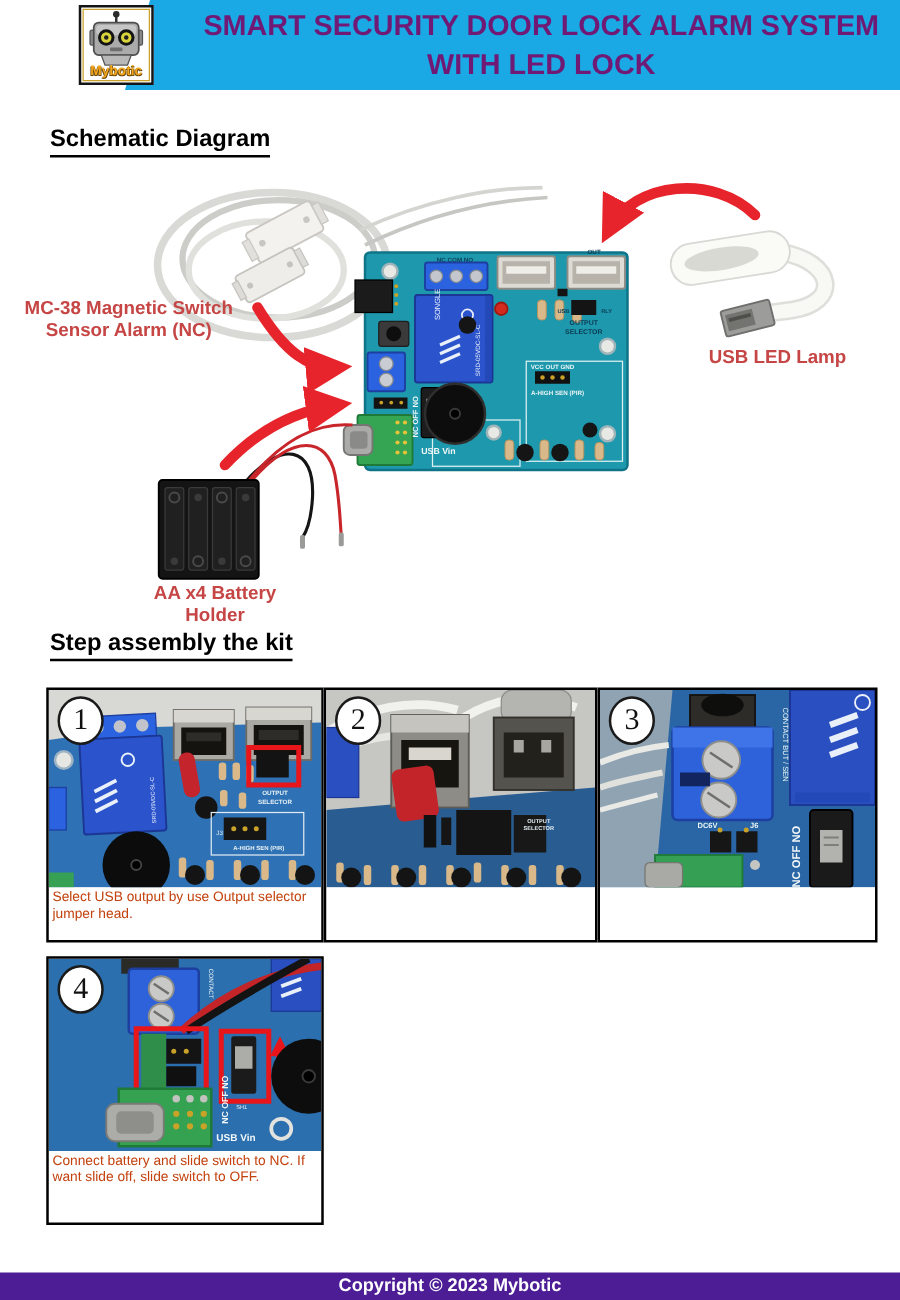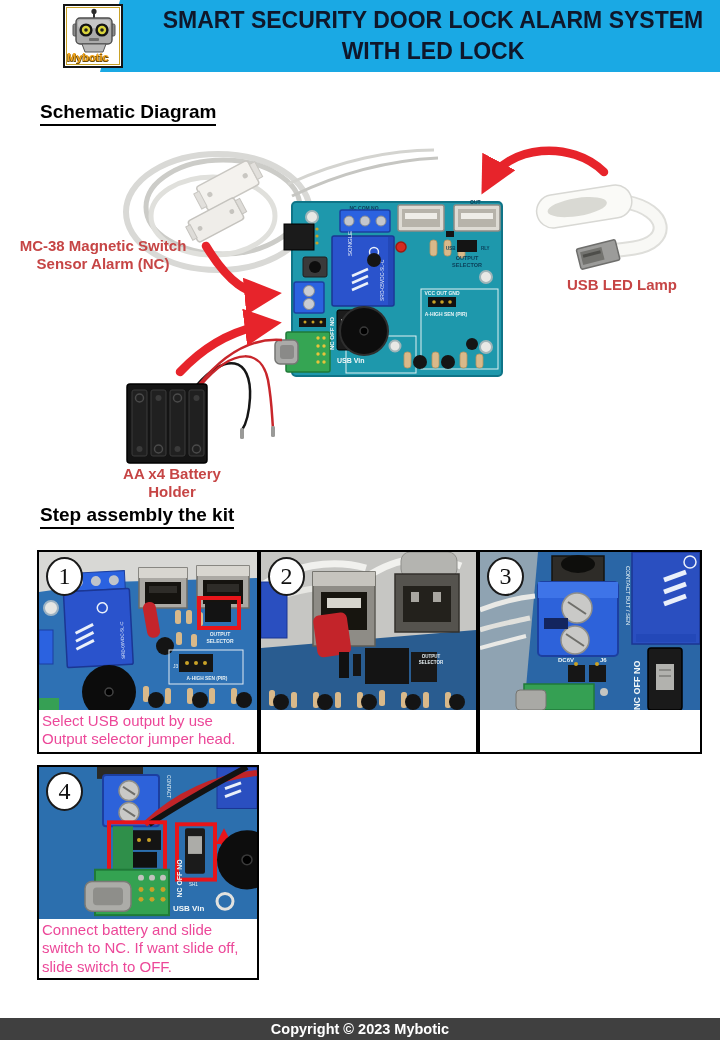--- a/index.html
+++ b/index.html
@@ -3,47 +3,47 @@
 <meta charset="utf-8">
 <style>
   *{margin:0;padding:0;box-sizing:border-box}
   body{background:#777}
   .page{position:relative;width:720px;height:1040px;background:#fff;overflow:hidden;
         font-family:"Liberation Sans",sans-serif}
   
   .banner{position:absolute;left:100px;top:0;width:620px;height:72px;background:#1AA9E4;
           clip-path:polygon(20px 0,100% 0,100% 100%,0 100%);
           display:flex;flex-direction:column;justify-content:center;align-items:center;padding-left:46px}
-  .banner .t{color:#0f172a;font-weight:bold;font-size:23px;line-height:31px;white-space:nowrap}
+  .banner .t{color:#701a75;font-weight:bold;font-size:23px;line-height:31px;white-space:nowrap}
   .logo{position:absolute;left:63px;top:4px;width:60px;height:64px;background:#fff;border:2px solid #141414}
-  .logo-inner{position:absolute;inset:1px;border:1px solid #C9A227;display:flex;flex-direction:column;align-items:flex-start;background:#fff}
+  .logo-inner{position:absolute;inset:1px;border:1px solid #C9A227;display:flex;flex-direction:column;align-items:center;background:#fff}
   .brand{font-size:11px;font-weight:bold;color:#F2A51D;margin-top:-3px;
          text-shadow:0.6px 0.6px 0 #6B4A08,-0.6px 0.6px 0 #6B4A08}
   
   .heading{position:absolute;font-size:19px;font-weight:bold;color:#000;
            border-bottom:2.5px solid #000;padding-bottom:1px}
   #h-schematic{left:40px;top:101px}
   #h-assembly{left:40px;top:504px}
   
   .schematic{position:absolute;left:0;top:133px}
   
   .cell{position:absolute;border:2px solid #000;background:#fff;display:flex;flex-direction:column}
   #cell1{left:37px;top:550px;width:222px;height:204px}
   #cell2{left:259px;top:550px;width:219px;height:204px}
   #cell3{left:478px;top:550px;width:224px;height:204px}
   #cell4{left:37px;top:765px;width:222px;height:215px}
   .photo{position:relative;overflow:hidden;height:158px}
   #cell4 .photo{height:154px}
   .photo svg{display:block;width:100%;height:100%}
-  .caption{font-size:15px;line-height:1.22;padding:2px 3px;color:#ec4899}
+  .caption{font-size:11px;line-height:1.22;padding:2px 3px;color:#c2410c}
   .step-num{position:absolute;left:7px;top:5px;width:37px;height:39px;border-radius:50%;background:#fff;
             border:2px solid #1a1a1a;display:flex;align-items:center;justify-content:center;
             font-family:"Liberation Serif",serif;font-size:24px;color:#111;z-index:2}
   
-  .footer{position:absolute;left:0;top:1018px;width:720px;height:22px;background:#404040;
+  .footer{position:absolute;left:0;top:1018px;width:720px;height:22px;background:#4c1d95;
           color:#fff;font-weight:bold;font-size:14.5px;text-align:center;line-height:22px}
   text{font-family:"Liberation Sans",sans-serif}
 </style>
 </head>
 <body>
 
 <div class="page">
 
   <div class="banner">
     <div class="t">SMART SECURITY DOOR LOCK ALARM SYSTEM</div>

